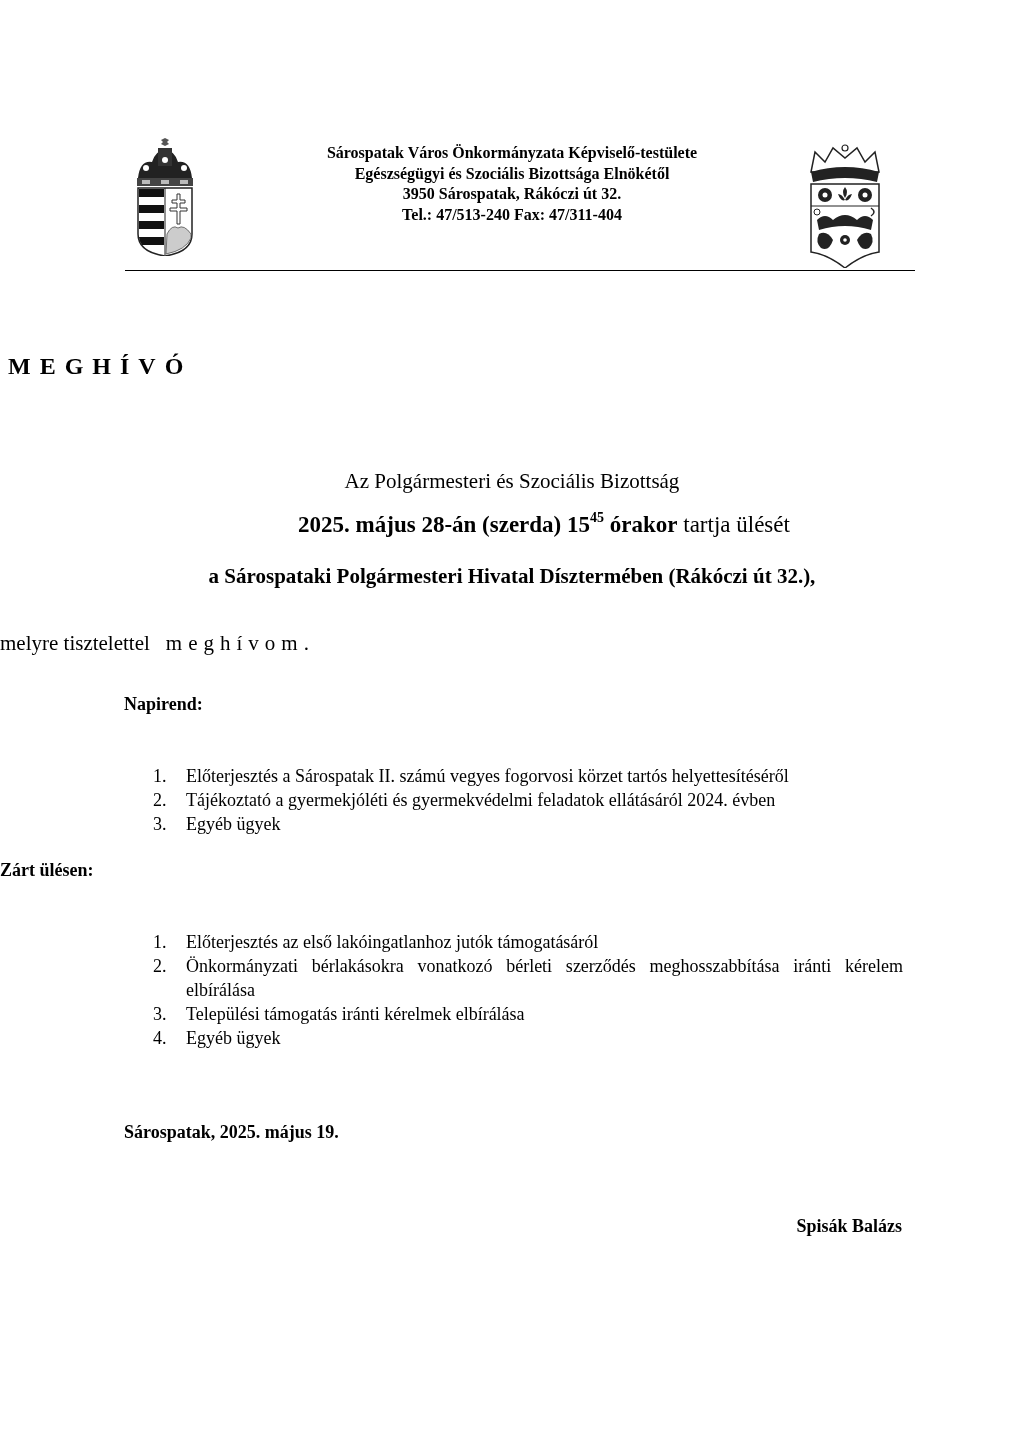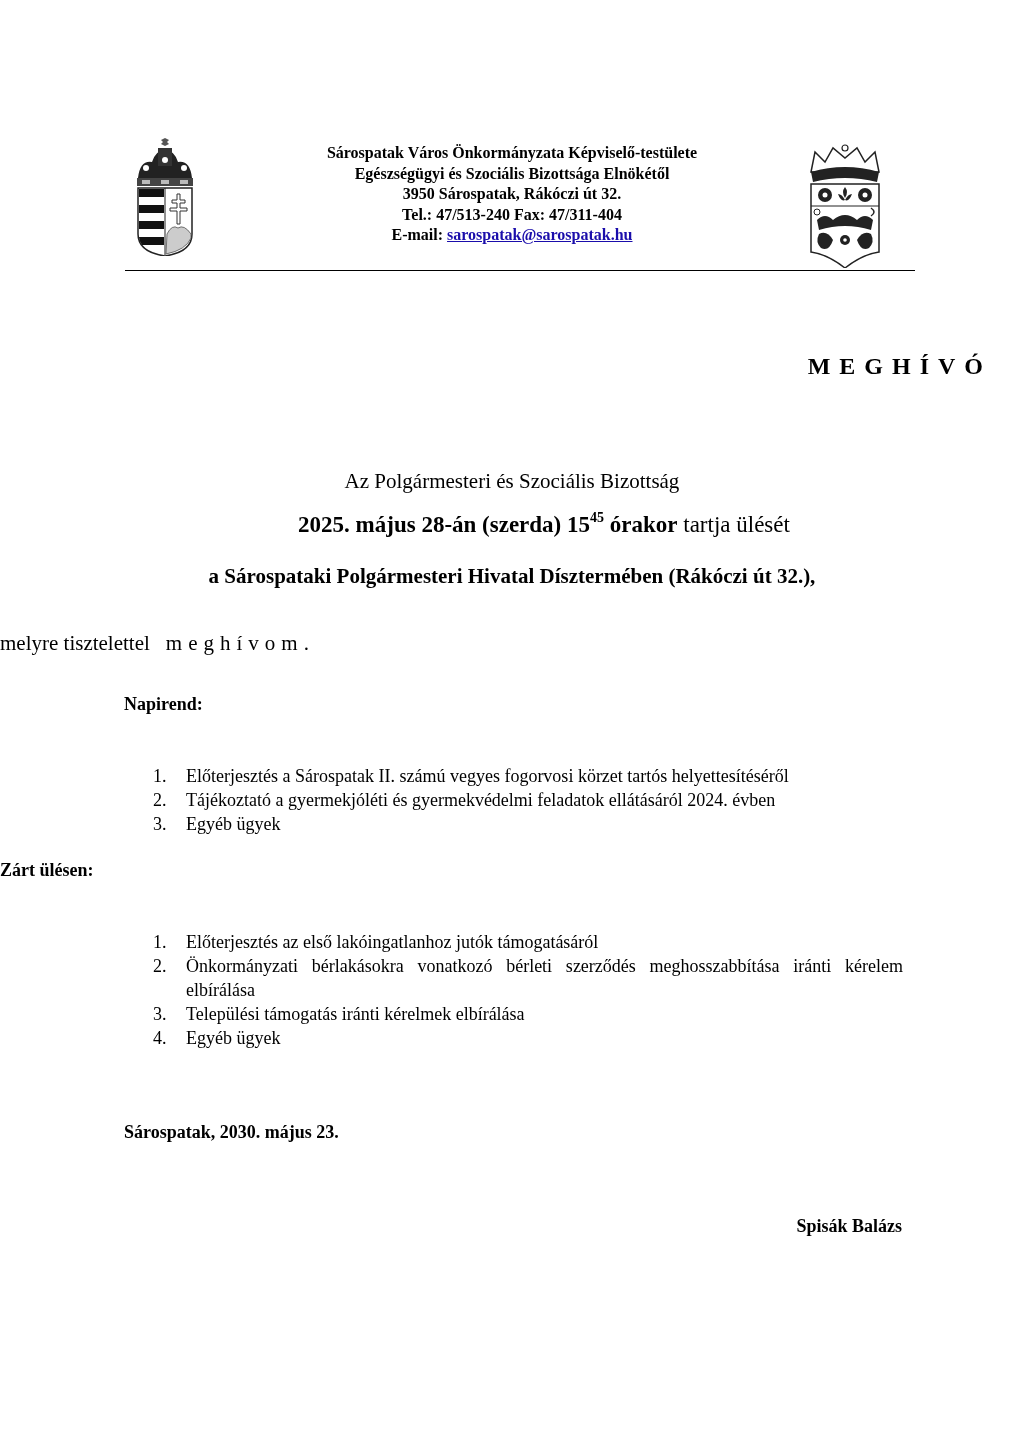--- a/index.html
+++ b/index.html
@@ -14,21 +14,21 @@
     .crest-right { left: 805px; top: 142px; width: 80px; height: 126px; }
     .header-block {
       left: 200px; top: 143px; width: 624px; text-align: center;
       font-weight: bold; font-size: 16px; line-height: 20.5px;
     }
     .header-block a { color: #1a0dab; text-decoration: underline; }
     .header-rule { left: 125px; top: 270px; width: 790px; height: 0; border-top: 1.5px solid #000; }
 
     
     .title {
-      left: 0; top: 353px; width: 992px; text-align: right;
+      left: 0; top: 353px; width: 992px; text-align: left;
       font-weight: bold; font-size: 24px; letter-spacing: 9px; padding-left: 8px; box-sizing: border-box;
     }
 
     .intro-line1 { left: 0; top: 469px; width: 1024px; text-align: center; font-size: 21px; }
     .intro-line2 { left: 0; top: 512px; width: 1024px; text-align: center; font-size: 23px; padding-left: 32px; }
     .intro-line2 b { font-weight: bold; }
     .intro-line2 sup { font-size: 14px; vertical-align: 10px; font-weight: bold; line-height: 0; }
     .intro-line3 { left: 0; top: 564px; width: 1024px; text-align: center; font-size: 21px; font-weight: bold; }
     .intro-line4 { left: 0; top: 631px; width: 847px; font-size: 21px; }
     .spaced { letter-spacing: 6px; margin-left: 16px; }
@@ -76,23 +76,20 @@
     <path d="M43 56 L46 56 L46 62 L51 62 L51 65 L46 65 L46 70 L53 70 L53 73 L46 73 L46 86 L43 86 L43 73 L36 73 L36 70 L43 70 L43 65 L38 65 L38 62 L43 62 Z" fill="#fff" stroke="#333" stroke-width="1"></path>
     <path d="M33 96 Q38 86 44 90 Q50 86 57 96 L57 100 Q52 112 32 116 Z" fill="#ccc" stroke="#555" stroke-width="0.8"></path>
   </svg>
 </div>
 
 <div class="abs header-block">
   <div>Sárospatak Város Önkormányzata Képviselő-testülete</div>
   <div>Egészségügyi és Szociális Bizottsága Elnökétől</div>
   <div>3950 Sárospatak, Rákóczi út 32.</div>
   <div>Tel.: 47/513-240 Fax: 47/311-404</div>
-  <div>
-    <span>E-mail: </span><a>sarospatak@sarospatak.hu</a>
-  </div>
 </div>
 
 <div class="abs crest-right">
   <svg width="80" height="126" viewBox="0 0 80 126">
 
     <path d="M6 30 L10 10 L20 20 L28 6 L40 16 L52 6 L60 20 L70 10 L74 30 Z" fill="#fff" stroke="#222" stroke-width="1.5"></path>
     <path d="M6 30 Q40 20 74 30 L72 40 Q40 32 8 40 Z" fill="#222"></path>
     <circle cx="40" cy="6" r="3" fill="none" stroke="#222" stroke-width="1.2"></circle>
 
     <path d="M6 42 L74 42 L74 110 Q58 112 40 126 Q22 112 6 110 Z" fill="#fff" stroke="#222" stroke-width="1.5"></path>
@@ -156,14 +153,14 @@
   <li>
       <span class="num">3.</span>
       <span class="txt">Települési támogatás iránti kérelmek elbírálása</span>
     </li>
   <li>
       <span class="num">4.</span>
       <span class="txt">Egyéb ügyek</span>
     </li>
 </ol>
 
-<div class="abs date-line">Sárospatak, 2030. május 23.</div>
+<div class="abs date-line">Sárospatak, 2025. május 19.</div>
 <div class="abs signature">Spisák Balázs</div>
 
 </body></html>

